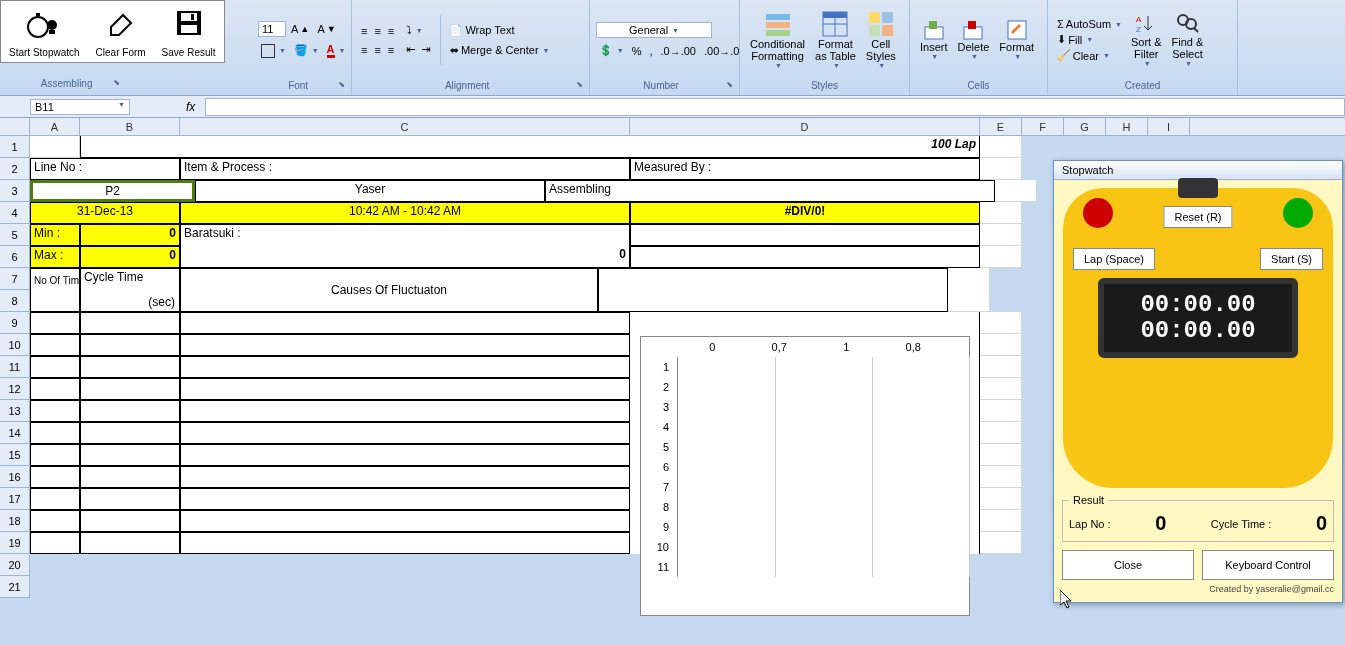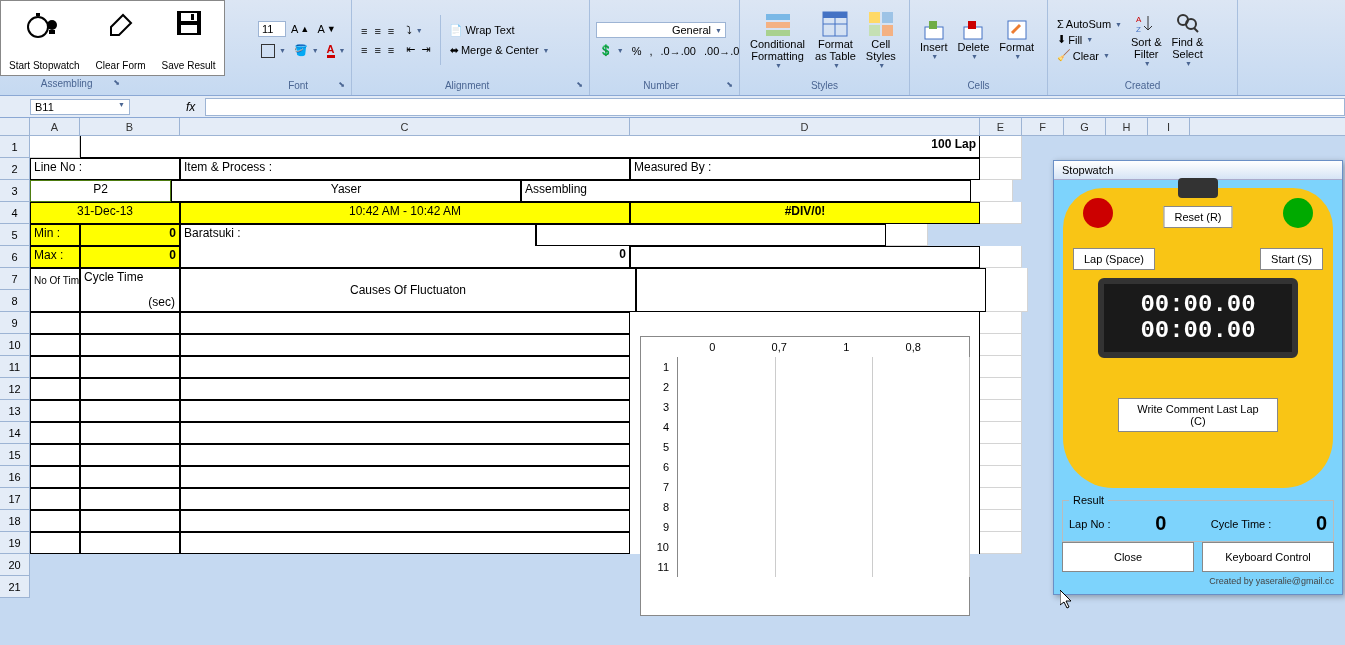--- a/index.html
+++ b/index.html
@@ -2,21 +2,21 @@
 <html><head>
 <meta charset="utf-8">
 <style>
 * { box-sizing: border-box; margin: 0; padding: 0; font-family: 'Segoe UI', Tahoma, sans-serif; }
 body { background: #c5d9f1; width: 1345px; height: 645px; overflow: hidden; font-size: 11px; position: relative; }
 
 
 .custom-toolbar { position: absolute; top: 0; left: 0; display: flex; background: #fff; border: 1px solid #888; z-index: 10; }
 .custom-tool { display: flex; flex-direction: column; align-items: center; padding: 4px 8px; cursor: pointer; }
 .custom-tool-icon { width: 36px; height: 36px; display: flex; align-items: center; justify-content: center; }
-.custom-tool-label { font-size: 10px; margin-top: 19px; }
+.custom-tool-label { font-size: 10px; margin-top: 6px; }
 
 
 .ribbon { background: linear-gradient(#dce6f4, #c5d9f1); height: 96px; display: flex; border-bottom: 1px solid #8ba8d4; padding-left: 252px; }
 .ribbon-group { display: flex; flex-direction: column; border-right: 1px solid #a8bfde; padding: 2px 6px; }
 .ribbon-group-content { flex: 1; display: flex; align-items: center; gap: 2px; }
 .ribbon-group-label { font-size: 10px; text-align: center; color: #4a6592; padding: 2px 0; }
 .ribbon-btn { display: flex; align-items: center; gap: 2px; padding: 1px 3px; cursor: pointer; font-size: 11px; }
 .ribbon-col { display: flex; flex-direction: column; gap: 1px; }
 .ribbon-large-btn { display: flex; flex-direction: column; align-items: center; padding: 2px 4px; cursor: pointer; font-size: 11px; text-align: center; line-height: 1.1; }
 .dropdown-arrow { font-size: 7px; color: #4a6592; margin-left: 2px; }
@@ -36,32 +36,32 @@
 
 .grid-area { display: flex; }
 .row-headers { display: flex; flex-direction: column; width: 30px; background: #e4ecf7; }
 .row-header { border-bottom: 1px solid #9db4d4; border-right: 1px solid #9db4d4; text-align: center; font-size: 11px; line-height: 22px; height: 22px; }
 
 .sheet { position: relative; }
 .cell-row { display: flex; height: 22px; }
 .cell { border-right: 1px solid #d4d4d4; border-bottom: 1px solid #d4d4d4; padding: 1px 3px; font-size: 12px; background: #fff; overflow: hidden; white-space: nowrap; }
 
 
-.stopwatch-dialog { position: absolute; right: 2px; top: 160px; width: 290px; background: #7dd3fc; border: 1px solid #6a8fc6; box-shadow: 2px 2px 6px rgba(0,0,0,0.3); }
+.stopwatch-dialog { position: absolute; right: 2px; top: 160px; width: 290px; background: #fef9c3; border: 1px solid #6a8fc6; box-shadow: 2px 2px 6px rgba(0,0,0,0.3); }
 .stopwatch-title { background: linear-gradient(#fff, #d6e4f5); padding: 3px 8px; font-size: 11px; border-bottom: 1px solid #aac; }
 .stopwatch-body { padding: 8px; position: relative; }
 .stopwatch-img { width: 270px; height: 300px; position: relative; background: #f9c515; border-radius: 40px 40px 50px 50px; margin: 0 auto; }
 .stopwatch-screen { position: absolute; top: 90px; left: 35px; width: 200px; height: 80px; background: #1a1a1a; border: 6px solid #333; border-radius: 6px; display: flex; flex-direction: column; align-items: center; justify-content: center; }
 .stopwatch-time { color: #fff; font-family: 'Courier New', monospace; font-size: 24px; font-weight: bold; line-height: 1.1; }
 .stopwatch-overlay-btn { position: absolute; background: #fff; border: 1px solid #888; padding: 4px 10px; font-size: 11px; cursor: pointer; }
 .result-fieldset { border: 1px solid #bbb; margin-top: 6px; padding: 6px; }
 .result-fieldset legend { font-size: 11px; padding: 0 4px; }
 .result-row { display: flex; justify-content: space-between; align-items: center; }
 .result-val { font-size: 20px; font-weight: bold; }
-.dialog-btns { display: flex; gap: 8px; }
+.dialog-btns { display: flex; gap: 8px; margin-top: 8px; }
 .dialog-btn { flex: 1; background: #fff; border: 1px solid #888; padding: 8px; font-size: 11px; cursor: pointer; text-align: center; }
 .credit { font-size: 9px; text-align: right; margin-top: 4px; color: #444; }
 .border-box { width: 14px; height: 14px; border: 1px solid #333; display: inline-block; }
 
 
 .chart-area { position: absolute; background: #fff; border: 1px solid #888; }
 .chart-axis-top { display: flex; justify-content: space-around; font-size: 11px; padding: 4px 20px 4px 40px; }
 .chart-rows { display: flex; flex-direction: column; }
 .chart-row { display: flex; align-items: center; height: 20px; }
 .chart-row-label { width: 36px; text-align: right; padding-right: 8px; font-size: 11px; }
@@ -157,21 +157,21 @@
         <span class="ribbon-btn">📄 <span>Wrap Text</span></span>
         <span class="ribbon-btn" style="margin-top:4px">⬌ <span>Merge &amp; Center</span><span class="dropdown-arrow">▼</span></span>
       </div>
     </div>
     <div class="ribbon-group-label"><span>Alignment</span> <span class="dialog-launcher">⬊</span></div>
   </div>
 
   <div class="ribbon-group" style="width:150px">
     <div class="ribbon-group-content">
       <div class="ribbon-col" style="width:100%">
-        <span class="ribbon-btn" style="border:1px solid #9db4d4;background:#fff;width:130px;justify-content:flex-end">
+        <span class="ribbon-btn" style="border:1px solid #9db4d4;background:#fff;width:116px;justify-content:center">
             <span>General</span>
             <span class="dropdown-arrow">▼</span>
           </span>
         <div style="display:flex;gap:2px;margin-top:4px">
           <span class="ribbon-btn">💲<span class="dropdown-arrow">▼</span></span>
           <span class="ribbon-btn">%</span>
           <span class="ribbon-btn">,</span>
           <span class="ribbon-btn">.0→.00</span>
           <span class="ribbon-btn">.00→.0</span>
         </div>
@@ -328,69 +328,69 @@
       <div class="row-header">18</div>
       <div class="row-header">19</div>
       <div class="row-header">20</div>
       <div class="row-header">21</div>
     </div>
   <div class="sheet">
 
 
     <div class="cell-row">
       <div class="cell" style="width:50px"></div>
-      <div class="cell" style="width:900px;text-align:right;font-weight:bold;border:1px solid #000;border-top:none">100 Lap</div>
+      <div class="cell" style="width:900px;text-align:right;font-weight:bold;font-style:italic;border:1px solid #000;border-top:none">100 Lap</div>
       <div class="cell" style="width:42px"></div>
     </div>
 
     <div class="cell-row">
       <div class="cell" style="width:150px;border:1px solid #000">Line No :</div>
       <div class="cell" style="width:450px;border:1px solid #000">Item &amp; Process :</div>
       <div class="cell" style="width:350px;border:1px solid #000">Measured By :</div>
       <div class="cell" style="width:42px"></div>
     </div>
 
     <div class="cell-row">
-      <div class="cell" style="width:141px;border:1px solid #4d7c0f;text-align:center">P2</div>
+      <div class="cell" style="width:165px;border:3px solid #4d7c0f;text-align:center">P2</div>
       <div class="cell" style="width:350px;border:1px solid #000;text-align:center">Yaser</div>
       <div class="cell" style="width:450px;border:1px solid #000">Assembling</div>
       <div class="cell" style="width:42px"></div>
     </div>
 
 
     <div class="cell-row">
       <div class="cell" style="width:150px;border:1px solid #000;background:#ffff00;text-align:center">31-Dec-13</div>
       <div class="cell" style="width:450px;border:1px solid #000;background:#ffff00;text-align:center">10:42 AM - 10:42 AM</div>
       <div class="cell" style="width:350px;border:1px solid #000;background:#ffff00;text-align:center;font-weight:bold">#DIV/0!</div>
       <div class="cell" style="width:42px"></div>
     </div>
 
     <div class="cell-row">
       <div class="cell" style="width:50px;border:1px solid #000;background:#ffff00">Min :</div>
       <div class="cell" style="width:100px;border:1px solid #000;background:#ffff00;text-align:right;font-weight:bold">0</div>
-      <div class="cell" style="width:356px;border:1px solid #000;border-bottom:none">Baratsuki :</div>
+      <div class="cell" style="width:450px;border:1px solid #000;border-bottom:none">Baratsuki :</div>
       <div class="cell" style="width:350px;border:1px solid #000"></div>
       <div class="cell" style="width:42px"></div>
     </div>
 
     <div class="cell-row">
       <div class="cell" style="width:50px;border:1px solid #000;background:#ffff00">Max :</div>
       <div class="cell" style="width:100px;border:1px solid #000;background:#ffff00;text-align:right;font-weight:bold">0</div>
       <div class="cell" style="width:450px;border:1px solid #000;border-top:none;text-align:right;font-weight:bold">0</div>
       <div class="cell" style="width:350px;border:1px solid #000"></div>
       <div class="cell" style="width:42px"></div>
     </div>
 
     <div class="cell-row" style="height:44px">
       <div class="cell" style="width:50px;border:1px solid #000;text-align:center;font-size:10px;line-height:1.2;padding-top:6px">No Of Times</div>
       <div class="cell" style="width:100px;border:1px solid #000;position:relative">
         <span>Cycle Time</span>
         <span style="position:absolute;bottom:2px;right:4px">(sec)</span>
       </div>
-      <div class="cell" style="width:456px;border:1px solid #000;text-align:center;line-height:40px">Causes Of Fluctuaton</div>
+      <div class="cell" style="width:418px;border:1px solid #000;text-align:center;line-height:40px">Causes Of Fluctuaton</div>
       <div class="cell" style="width:350px;border:1px solid #000;position:relative" rowspan="13">
       </div>
       <div class="cell" style="width:42px"></div>
     </div>
 
     <div id="data-rows">
         <div class="cell-row">
           <div class="cell" style="width: 50px; border: 1px solid rgb(0, 0, 0);"></div>
           <div class="cell" style="width: 100px; border: 1px solid rgb(0, 0, 0); outline: rgb(0, 0, 0) solid 2px; outline-offset: -1px;"></div>
           <div class="cell" style="width: 450px; border: 1px solid rgb(0, 0, 0);"></div>
@@ -577,21 +577,20 @@
       <div style="position:absolute;top:-10px;left:50%;transform:translateX(-50%);width:40px;height:20px;background:#333;border-radius:4px"></div>
       <div style="position:absolute;top:10px;left:20px;width:30px;height:30px;background:#c00;border-radius:50%"></div>
       <div style="position:absolute;top:10px;right:20px;width:30px;height:30px;background:#0a0;border-radius:50%"></div>
       <div class="stopwatch-screen">
         <div class="stopwatch-time">00:00.00</div>
         <div class="stopwatch-time">00:00.00</div>
       </div>
       <div class="stopwatch-overlay-btn" style="top:18px;left:50%;transform:translateX(-50%)">Reset (R)</div>
       <div class="stopwatch-overlay-btn" style="top:60px;left:10px">Lap (Space)</div>
       <div class="stopwatch-overlay-btn" style="top:60px;right:10px">Start (S)</div>
-      <div class="stopwatch-overlay-btn" style="top:210px;left:50%;transform:translateX(-50%);width:160px;text-align:center">Write Comment Last Lap (C)</div>
     </div>
     <fieldset class="result-fieldset">
       <legend>Result</legend>
       <div class="result-row">
         <span>Lap No :</span>
         <span class="result-val">0</span>
         <span>Cycle Time :</span>
         <span class="result-val">0</span>
       </div>
     </fieldset>

